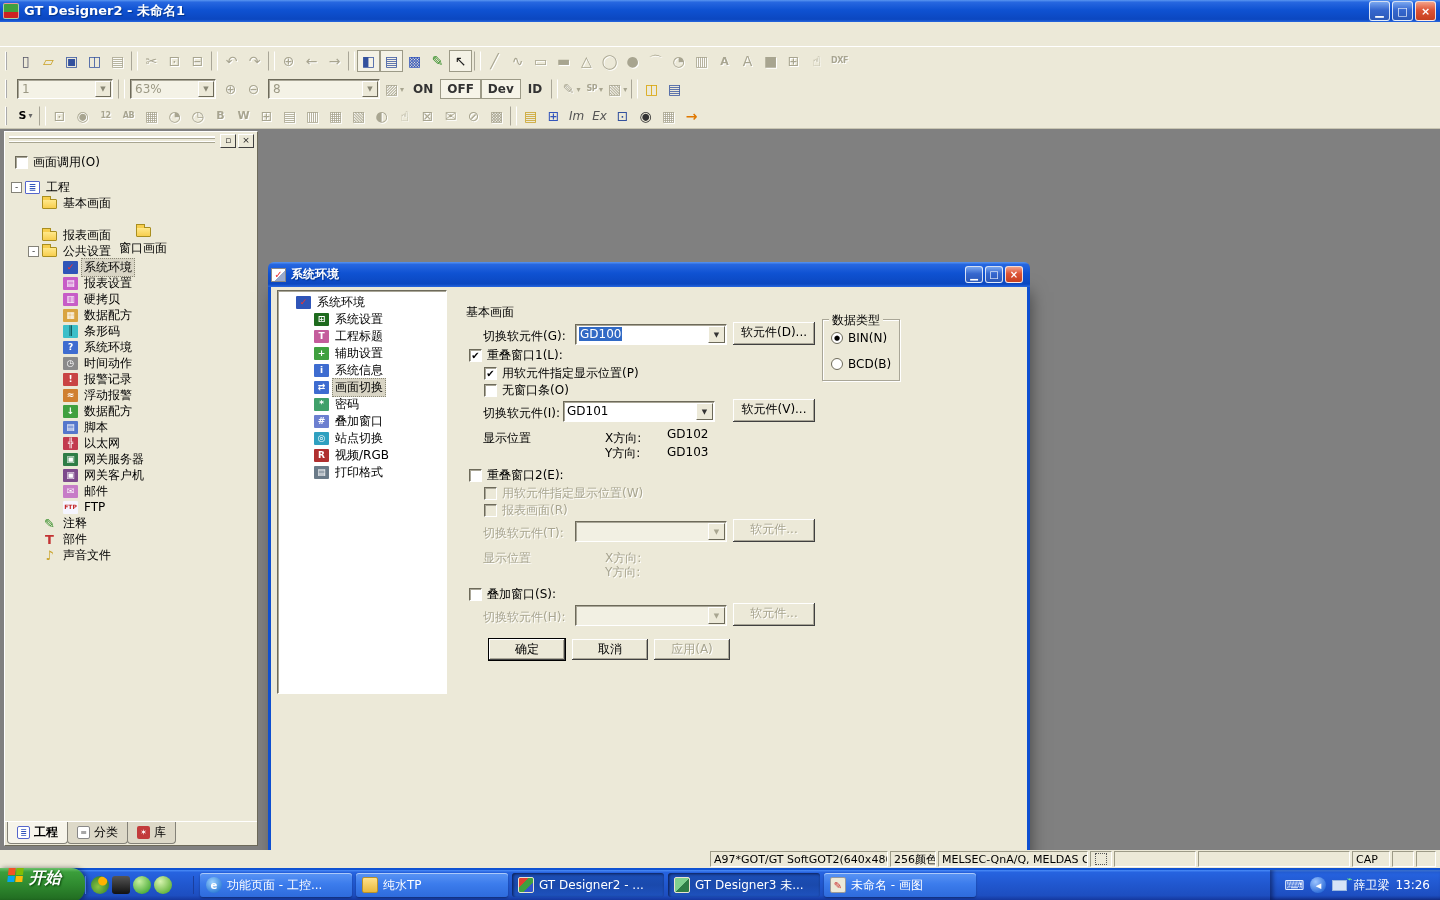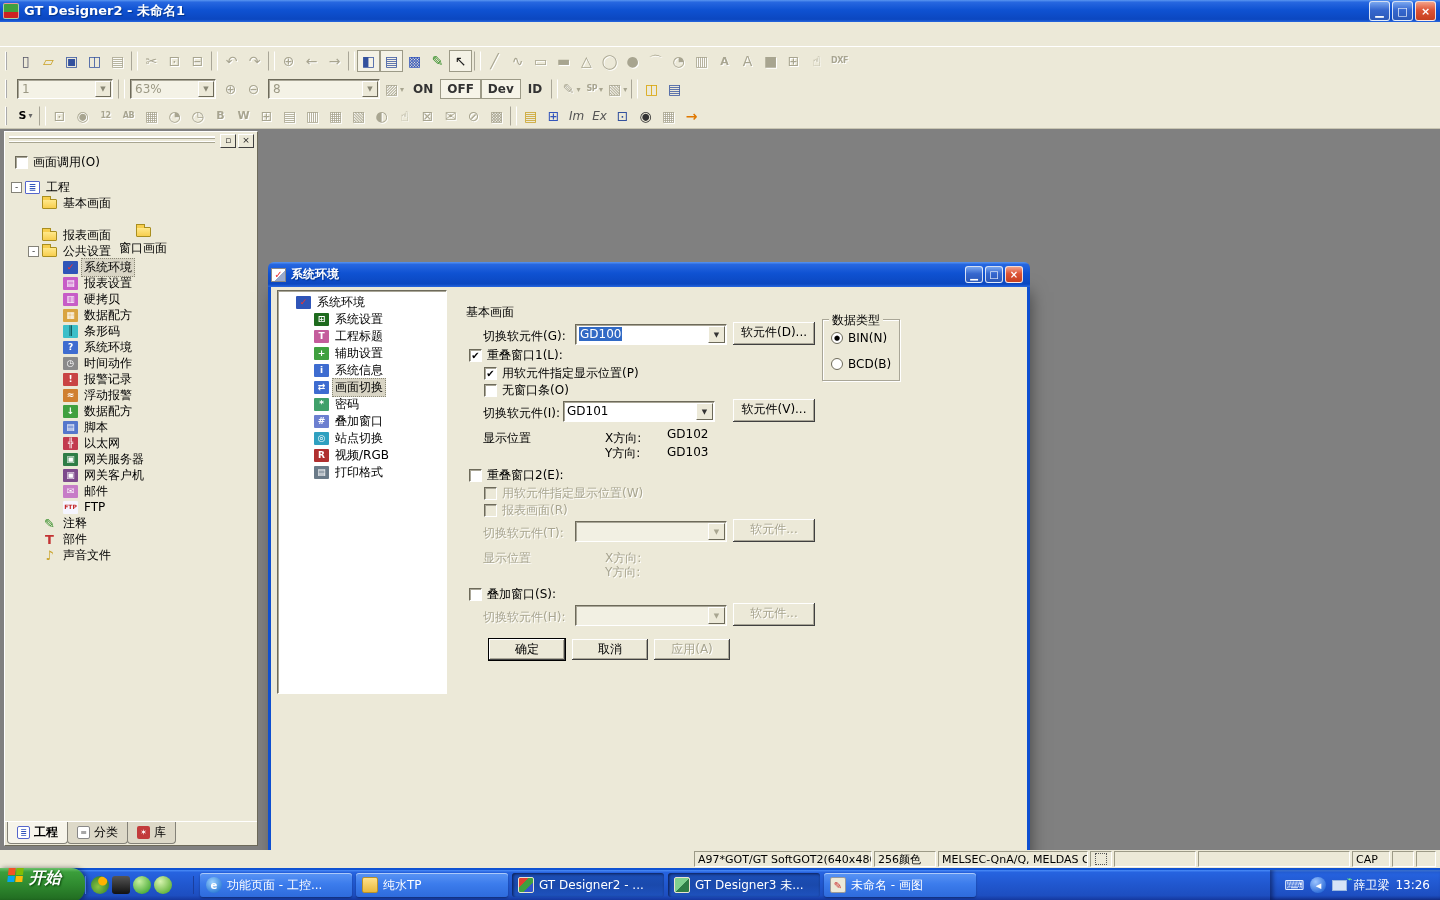--- a/index.html
+++ b/index.html
@@ -118,21 +118,21 @@
   .grp .gt{position:absolute;top:-8px;left:6px;background:#ECE9D8;padding:0 3px;font-size:12px;white-space:nowrap}
   .rrow{position:absolute;display:flex;align-items:center;gap:5px}
   .rb{width:12px;height:12px;border-radius:50%;border:1px solid #6d6a5a;background:#fff;display:inline-flex;align-items:center;
     justify-content:center;font-size:7px;line-height:1;color:#000;flex:none}
 
   
   #statusbar{position:absolute;top:850px;left:0;right:0;height:18px;background:#ECE9D8;display:flex;align-items:center;padding:0 2px}
   .sf{height:16px;margin-right:2px;border:1px solid;border-color:#9C9A87 #fff #fff #9C9A87;font-size:11px;display:flex;
     align-items:center;padding:0 3px;color:#000;overflow:hidden;white-space:nowrap;flex:none}
   .sf.space{flex:1;border-color:transparent;background:none}
-  .sf.f1{width:178px}.sf.f2{width:62px}.sf.f3{width:150px}.sf.f4{width:22px}.sf.f5{width:82px}
+  .sf.f1{width:178px}.sf.f2{width:46px}.sf.f3{width:150px}.sf.f4{width:22px}.sf.f5{width:82px}
   .sf.f6{width:152px}.sf.f7{width:38px}.sf.f8{width:22px}.sf.f9{width:20px}
   .sf.sficon::before{content:"";width:10px;height:10px;border:1px dotted #555;margin:0 auto}
 
   #bluestrip{position:absolute;top:868px;left:0;right:0;height:2px;background:#0F52D2}
 
   
   #taskbar{position:absolute;top:870px;left:0;right:0;height:30px;display:flex;align-items:center;
     background:linear-gradient(180deg,#4A8CF7 0%,#2663E0 8%,#2158D0 45%,#1D4EC0 85%,#15389E 100%)}
   #startbtn{height:34px;padding:0 24px 0 8px;display:flex;gap:6px;color:#fff;font-style:italic;font-weight:bold;
     font-size:16px;text-shadow:1px 1px 2px #064006;border-radius:0 14px 14px 0;

